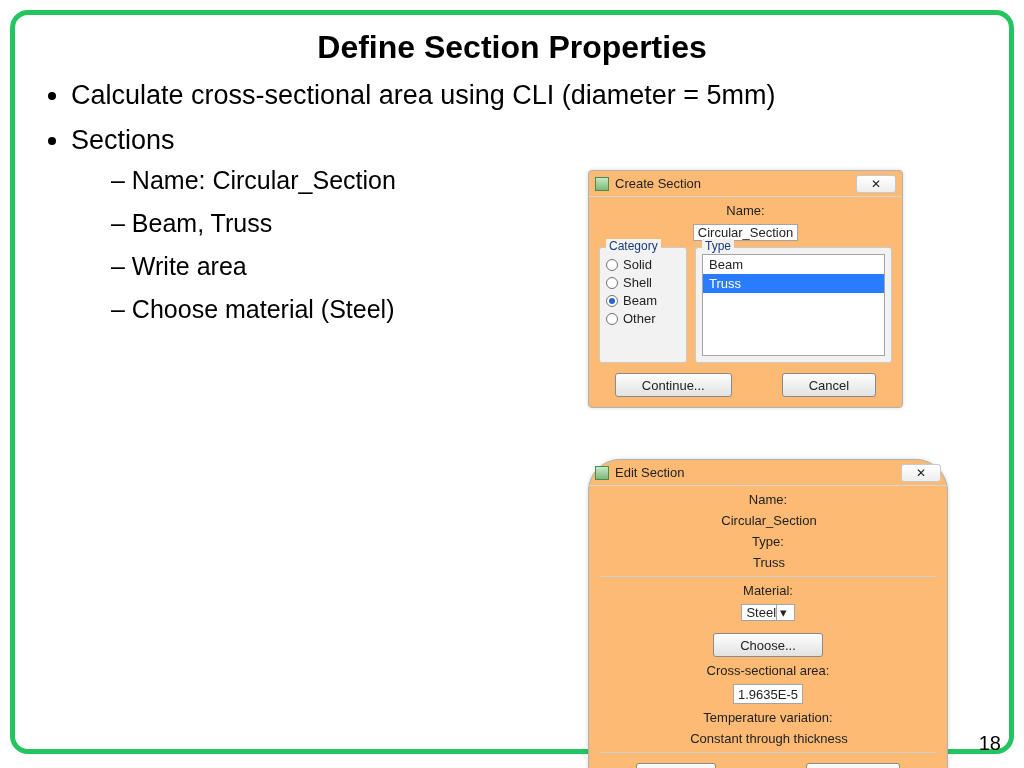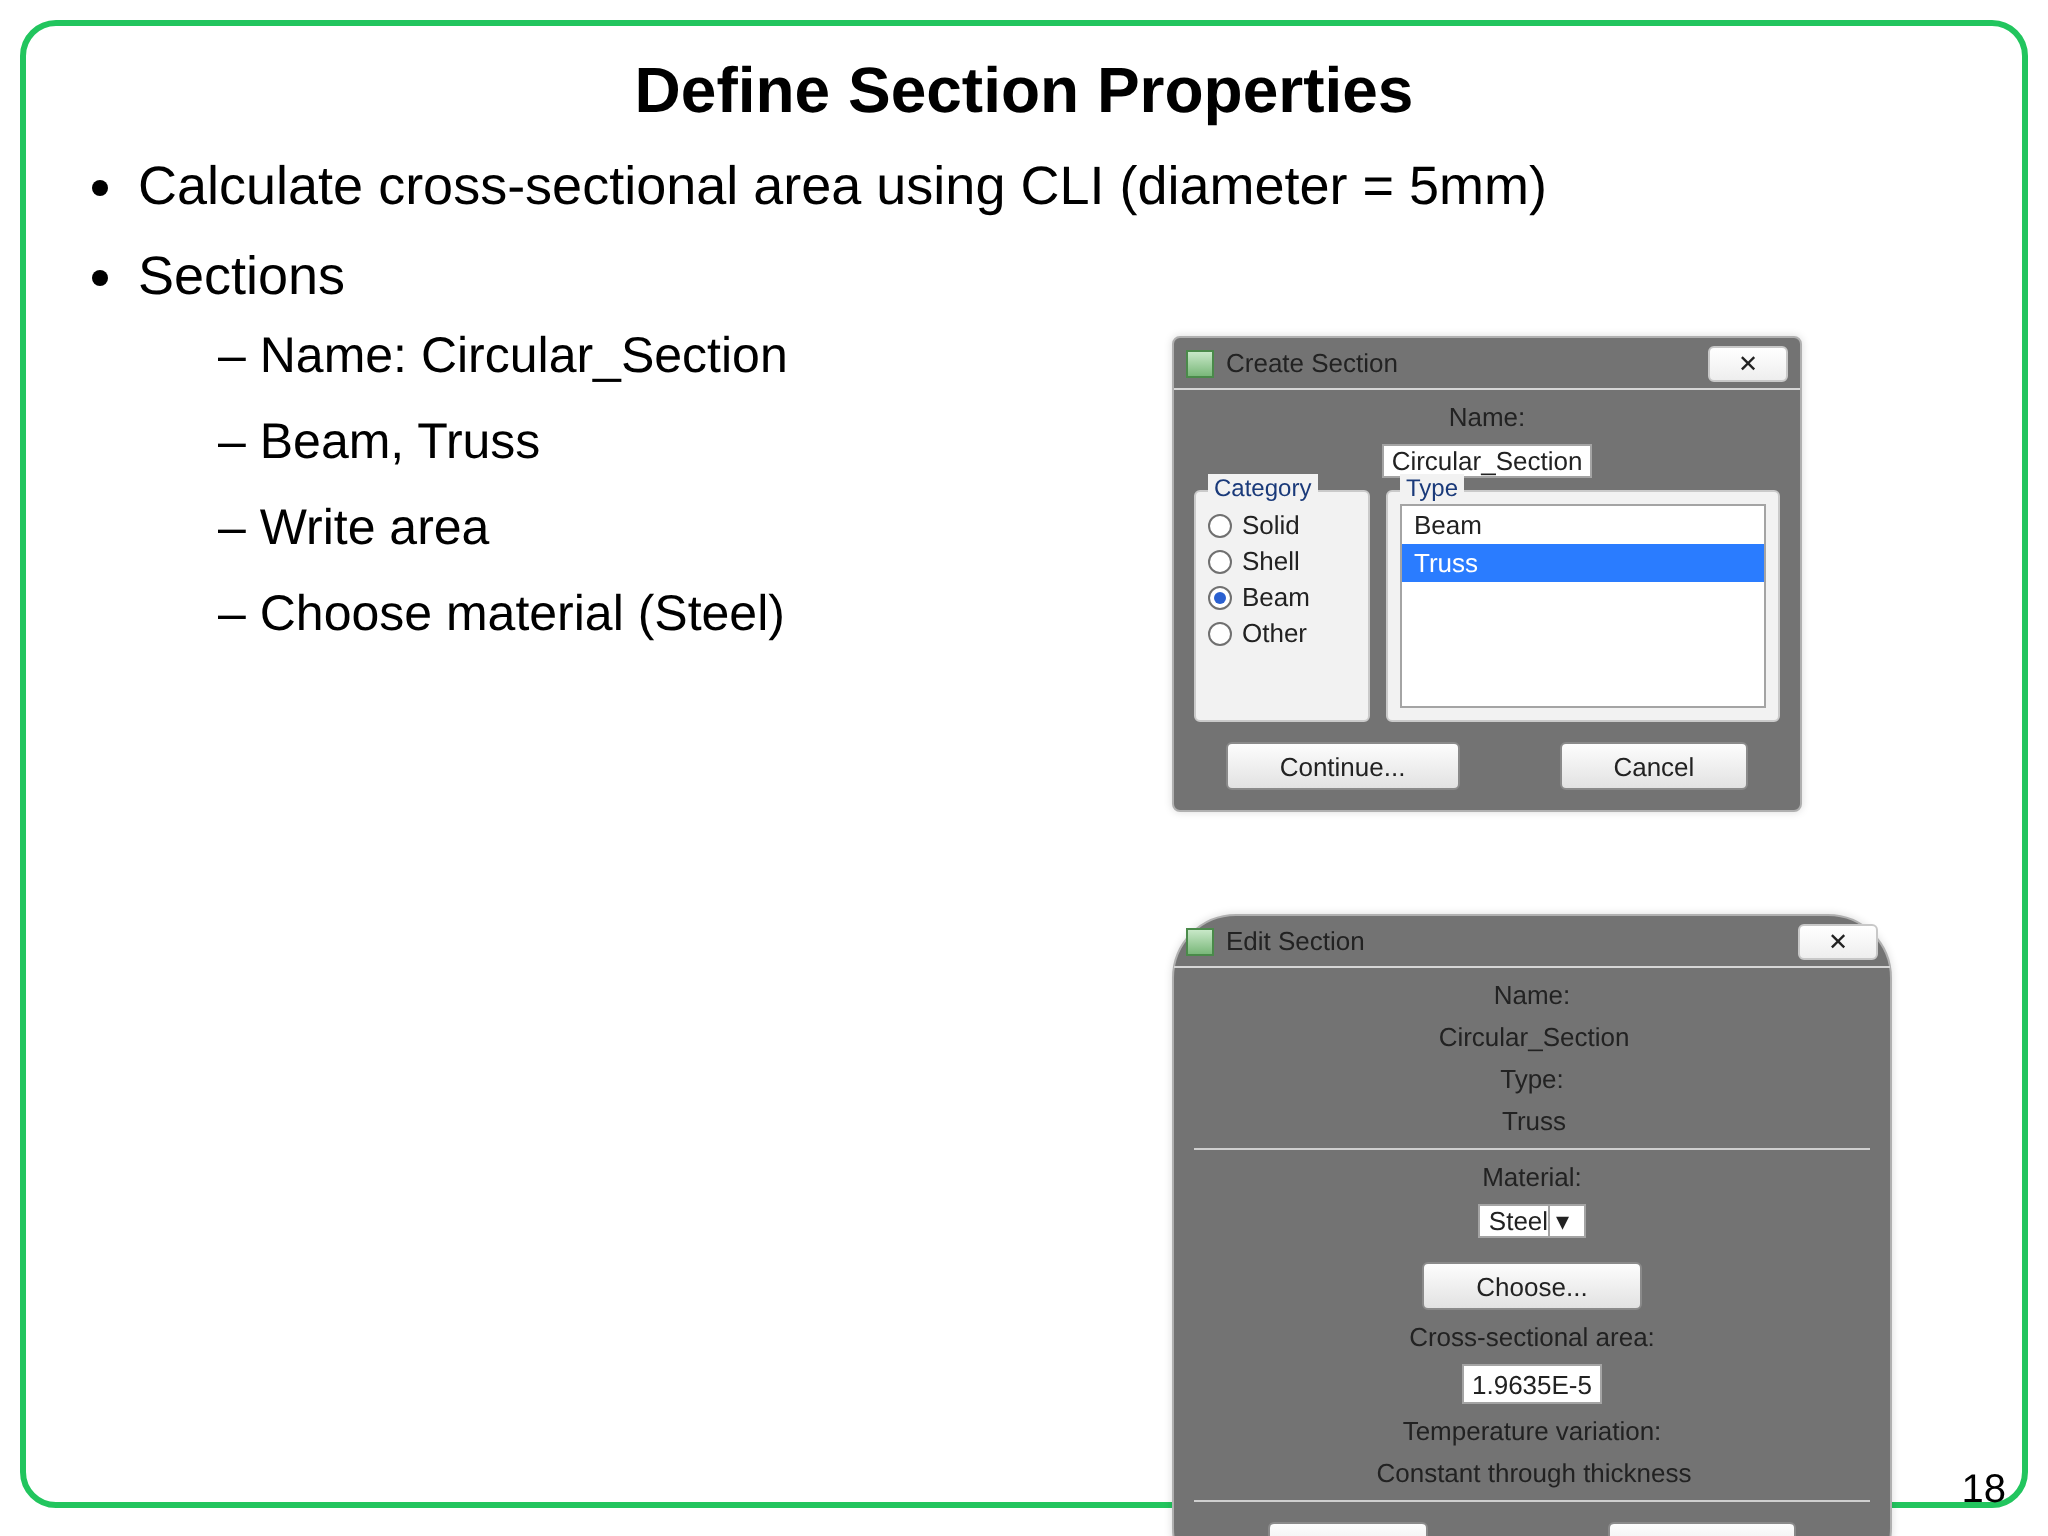--- a/index.html
+++ b/index.html
@@ -8,21 +8,21 @@
     width: 1024px;
     height: 768px;
     background: #fff;
     position: relative;
     font-family: "Comic Sans MS", cursive, sans-serif;
     color: #000;
   }
   .slide-frame {
     position: absolute;
     top: 10px; left: 10px; right: 10px; bottom: 14px;
-    border: 3px solid #22c55e;
+    border: 5px solid #22c55e;
     border-radius: 18px;
   }
   .slide-title {
     text-align: center;
     font-weight: bold;
     font-size: 32px;
     margin-top: 14px;
   }
   .page-no {
     position: absolute;
@@ -43,21 +43,21 @@
     margin: 10px 0 0 0;
     padding-left: 40px;
     font-size: 25px;
   }
   ul.sub > li::before { content: "–  "; }
   ul.sub > li { margin-bottom: 14px; }
 
   
   .dlg {
     position: absolute;
-    background: #737373;
+    background: #fdba74;
     border: 1px solid #b0b0b0;
     border-radius: 4px;
     font-family: "Segoe UI", Tahoma, Arial, sans-serif;
     font-size: 13px;
     color: #222;
     box-shadow: 0 0 4px rgba(0,0,0,0.15);
   }
   .dlg .titlebar {
     height: 26px;
     display: flex;

